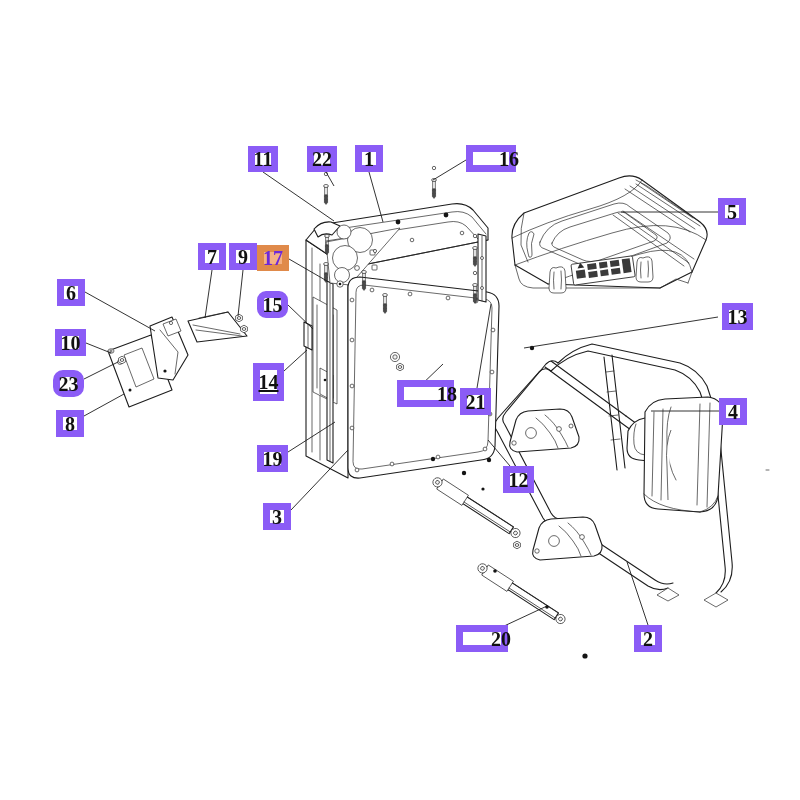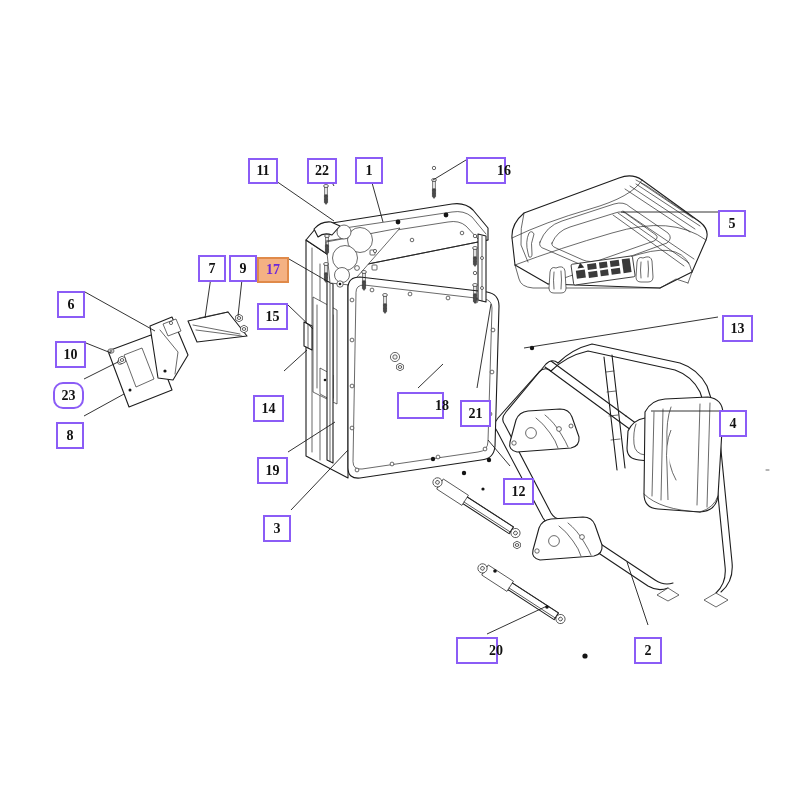--- a/index.html
+++ b/index.html
@@ -20,34 +20,33 @@
   }
   #artboard {
     position: absolute;
     left: 0; top: 0;
     width: 800px;
     height: 800px;
   }
   .callout {
     position: absolute;
     box-sizing: border-box;
-    border: 2px solid #8b5cf6;
+    border: 7px solid #8b5cf6;
     background: #ffffff;
     color: #111111;
     font-family: "Liberation Serif", serif;
     font-weight: bold;
-    font-size: 14px;
+    font-size: 20px;
     line-height: 1;
     display: flex;
     align-items: center;
     justify-content: center;
     letter-spacing: 0px;
     z-index: 30;
     user-select: none;
-    margin-top: 12px;
   }
   .callout.highlight {
     background: #f4b183;
     border-color: #e08a4a;
     color: #6d28d9;
   }
   .leader {
     position: absolute;
     left: 0; top: 0;
     width: 800px; height: 800px;
@@ -372,24 +371,24 @@
   <div id="callout-layer">
       <div class="callout" style="left: 248px; top: 146px; width: 30px; height: 26px;">11</div>
       <div class="callout" style="left: 307px; top: 146px; width: 30px; height: 26px;">22</div>
       <div class="callout" style="left: 355px; top: 145px; width: 28px; height: 27px;">1</div>
       <div class="callout" style="left: 466px; top: 145px; width: 31px; height: 27px; padding-left: 36px;">16</div>
       <div class="callout" style="left: 718px; top: 198px; width: 28px; height: 27px;">5</div>
       <div class="callout" style="left: 198px; top: 243px; width: 28px; height: 27px;">7</div>
       <div class="callout" style="left: 229px; top: 243px; width: 28px; height: 27px;">9</div>
       <div class="callout highlight" style="left: 257px; top: 245px; width: 32px; height: 26px;">17</div>
       <div class="callout" style="left: 57px; top: 279px; width: 28px; height: 27px;">6</div>
-      <div class="callout" style="left: 257px; top: 291px; width: 31px; height: 27px;">15</div>
+      <div class="callout" style="left: 257px; top: 291px; width: 31px; height: 27px; border-radius: 9px;">15</div>
       <div class="callout" style="left: 722px; top: 303px; width: 31px; height: 27px;">13</div>
       <div class="callout" style="left: 55px; top: 329px; width: 31px; height: 27px;">10</div>
-      <div class="callout" style="left: 253px; top: 383px; width: 31px; height: 27px;">14</div>
+      <div class="callout" style="left: 253px; top: 363px; width: 31px; height: 38px; text-decoration: underline;">14</div>
       <div class="callout" style="left: 53px; top: 370px; width: 31px; height: 27px; border-radius: 10px;">23</div>
       <div class="callout" style="left: 397px; top: 380px; width: 29px; height: 27px; padding-left: 43px;">18</div>
       <div class="callout" style="left: 460px; top: 388px; width: 31px; height: 27px;">21</div>
       <div class="callout" style="left: 719px; top: 398px; width: 28px; height: 27px;">4</div>
       <div class="callout" style="left: 56px; top: 410px; width: 28px; height: 27px;">8</div>
       <div class="callout" style="left: 257px; top: 445px; width: 31px; height: 27px;">19</div>
       <div class="callout" style="left: 503px; top: 466px; width: 31px; height: 27px;">12</div>
       <div class="callout" style="left: 263px; top: 503px; width: 28px; height: 27px;">3</div>
       <div class="callout" style="left: 634px; top: 625px; width: 28px; height: 27px;">2</div>
       <div class="callout" style="left: 456px; top: 625px; width: 31px; height: 27px; padding-left: 38px;">20</div>

